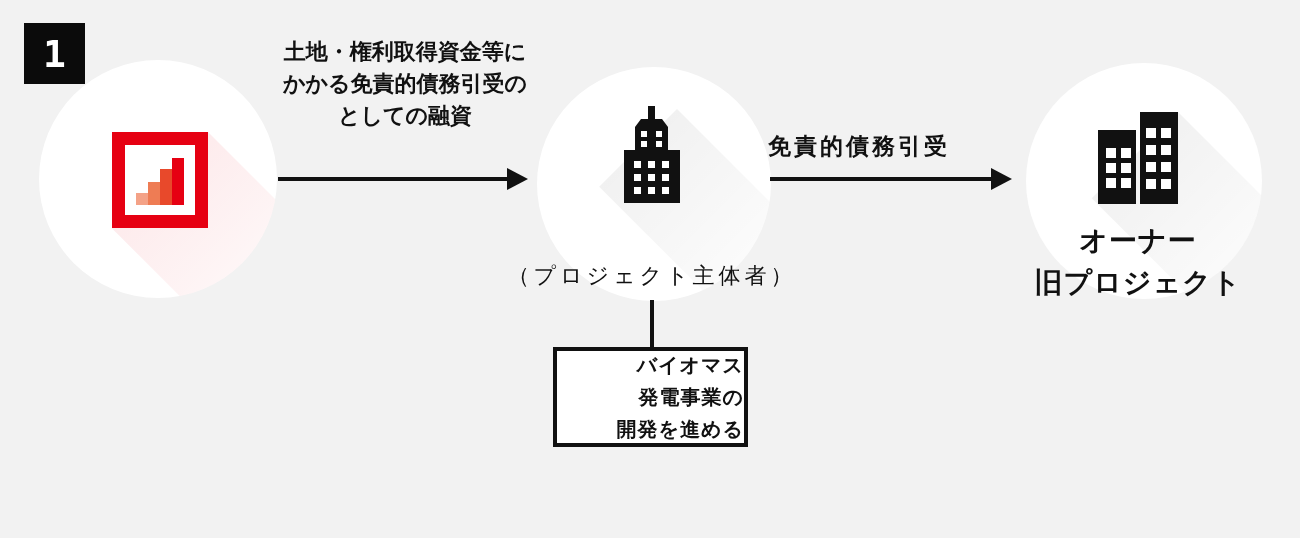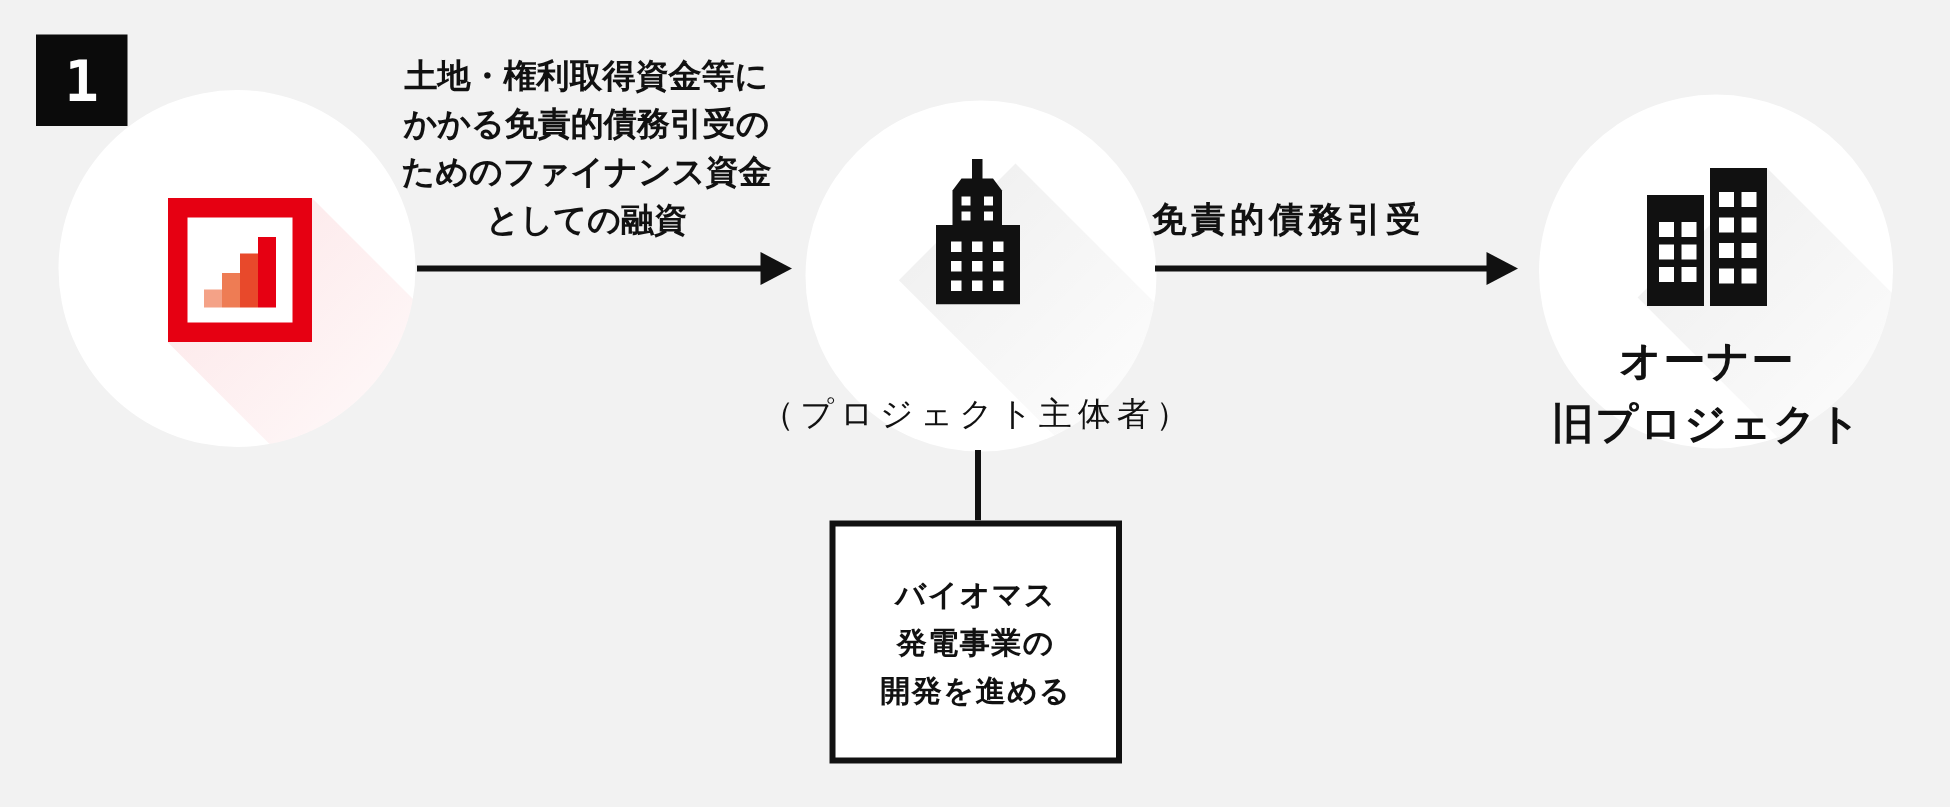--- a/index.html
+++ b/index.html
@@ -40,37 +40,37 @@
   
   .arrow-line{position:absolute;height:4px;background:#111}
   .arrow-head{position:absolute;width:0;height:0;
     border-top:11px solid transparent;border-bottom:11px solid transparent;
     border-left:21px solid #111}
   .loan-line{left:278px;top:177px;width:230px}
   .loan-head{left:507px;top:168px}
   .debt-line{left:770px;top:177px;width:222px}
   .debt-head{left:991px;top:168px}
   
-  .para{position:absolute;left:249px;top:36px;width:284px;text-align:center;
+  .para{position:absolute;left:263px;top:36px;width:284px;text-align:center;
         font-weight:bold;font-size:22px;line-height:32px}
   .para span{display:block}
   .debt-label{position:absolute;left:768px;top:131px;width:244px;text-align:left;
         font-weight:bold;font-size:23px;letter-spacing:3px}
   .node-label{position:absolute;text-align:center;font-weight:bold;font-size:28px;
         line-height:42px;letter-spacing:1px}
   .node-label span{display:block}
   .borrower-label{left:522px;top:222px;width:260px}
   .owner-label{left:1018px;top:220px;width:240px}
   .sub-label{position:absolute;left:502px;top:261px;width:300px;text-align:center;
         font-weight:normal;font-size:22px;letter-spacing:4px}
   
   .connector{position:absolute;left:650px;top:300px;width:4px;height:47px;background:#111}
-  .note-box{position:absolute;left:553px;top:347px;width:195px;height:162px;
+  .note-box{position:absolute;left:553px;top:347px;width:195px;height:100px;
         box-sizing:border-box;background:#fff;border:4px solid #111;
-        display:flex;flex-direction:column;align-items:center;justify-content:center;
+        display:flex;flex-direction:column;align-items:flex-end;justify-content:center;
         font-weight:bold;font-size:20px;line-height:32px;letter-spacing:1px;text-align:center}
   .note-box span{display:block}
 </style>
 </head>
 <body>
 
 <div class="canvas">
 
   <div class="badge">
     <span>1</span>
@@ -84,21 +84,20 @@
         <span class="bar b2" style="background-color: rgb(238, 124, 84);"></span>
         <span class="bar b3" style="background-color: rgb(232, 73, 43);"></span>
         <span class="bar b4" style="background-color: rgb(230, 0, 18);"></span>
       </div>
     </div>
   </div>
 
   <div class="para">
     <span>土地・権利取得資金等に</span>
     <span>かかる免責的債務引受の</span>
-    <span>ためのファイナンス資金</span>
     <span>としての融資</span>
   </div>
 
   <div class="arrow-line loan-line"></div>
   <div class="arrow-head loan-head"></div>
 
   <div class="circle borrower">
     <div class="long-shadow"></div>
     <svg class="icon building" viewBox="0 0 56 97" xmlns="http://www.w3.org/2000/svg">
       <rect x="24" y="0" width="7" height="16" fill="#111"></rect>

